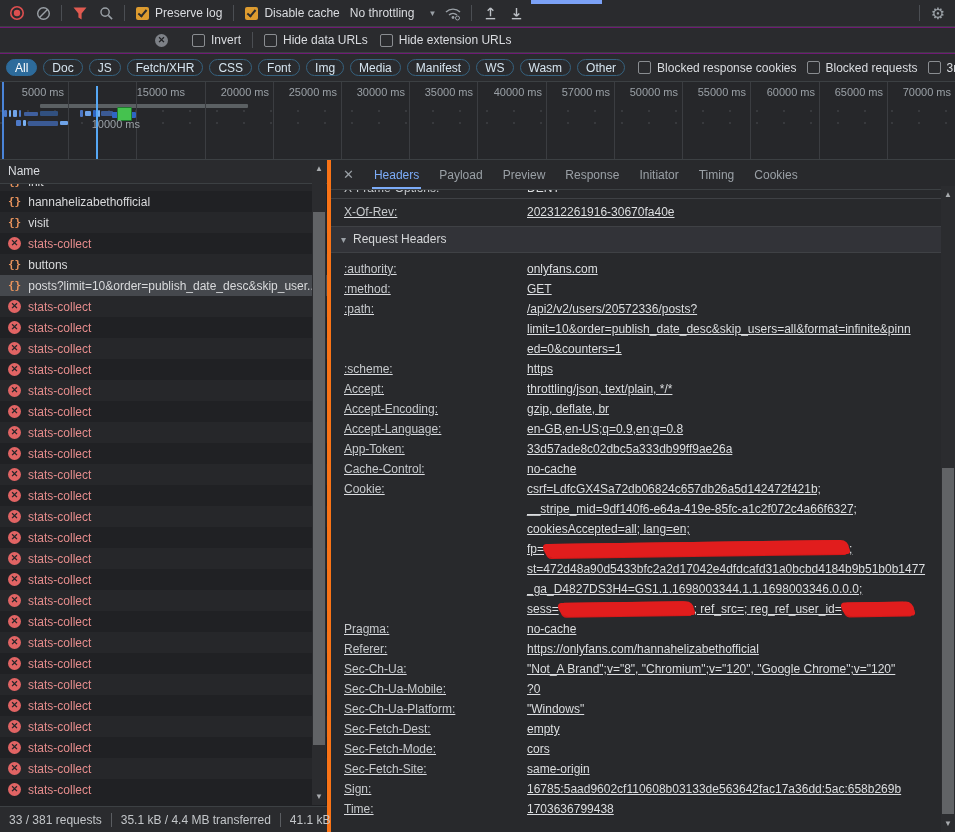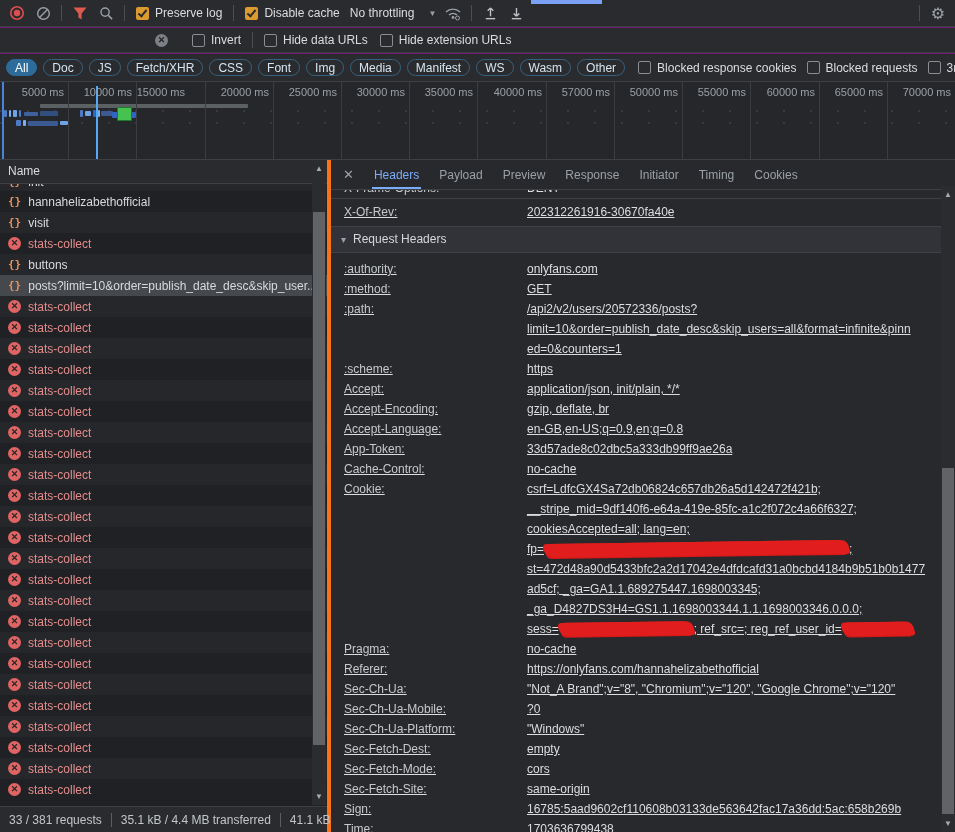--- a/index.html
+++ b/index.html
@@ -236,21 +236,21 @@
     <div class="wf" style="left:93px;top:28px;width:3px;height:7px;background:#2f66c4;"></div>
     <div class="wf" style="left:98px;top:28px;width:2px;height:7px;background:#79b0f2;"></div>
     <div class="wf" style="left:101px;top:29px;width:12px;height:5px;background:#3b5a94;"></div>
     <div class="wf" style="left:112px;top:30px;width:24px;height:6px;background:#2f66c4;"></div>
     <div class="wf" style="left:117px;top:25px;width:15px;height:14px;background:#45c24f;border:1px solid #1f7a2e;box-sizing:border-box;"></div>
     <div class="range-guide" style="left:2px;top:0;bottom:0;"></div>
     <div class="playhead" style="left:96px;top:4px;bottom:0;"></div>
   <div class="tl-divider" style="left: 68px;"></div>
       <div class="tl-label" style="left: -2px;">5000 ms</div>
       <div class="tl-divider" style="left: 136px;"></div>
-      <div class="tl-label" style="left: 66px;">10000 ms</div>
+      <div class="tl-label" style="left: 74px; margin-top: 32px;">10000 ms</div>
       <div class="tl-divider" style="left: 205px;"></div>
       <div class="tl-label" style="left: 119px;">15000 ms</div>
       <div class="tl-divider" style="left: 273px;"></div>
       <div class="tl-label" style="left: 203px;">20000 ms</div>
       <div class="tl-divider" style="left: 341px;"></div>
       <div class="tl-label" style="left: 271px;">25000 ms</div>
       <div class="tl-divider" style="left: 409px;"></div>
       <div class="tl-label" style="left: 339px;">30000 ms</div>
       <div class="tl-divider" style="left: 477px;"></div>
       <div class="tl-label" style="left: 407px;">35000 ms</div>
@@ -457,21 +457,21 @@
           </div>
           <div class="kv">
             <div class="hdr-name">:scheme:</div>
             <div class="hdr-value">
               <div class="line"><span>https</span></div>
             </div>
           </div>
           <div class="kv">
             <div class="hdr-name">Accept:</div>
             <div class="hdr-value">
-              <div class="line"><span>application/json, init/plain, */*</span></div>
+              <div class="line"><span>throttling/json, text/plain, */*</span></div>
             </div>
           </div>
           <div class="kv">
             <div class="hdr-name">Accept-Encoding:</div>
             <div class="hdr-value">
               <div class="line"><span>gzip, deflate, br</span></div>
             </div>
           </div>
           <div class="kv">
             <div class="hdr-name">Accept-Language:</div>
@@ -492,21 +492,20 @@
             </div>
           </div>
           <div class="kv">
             <div class="hdr-name">Cookie:</div>
             <div class="hdr-value">
               <div class="line"><span>csrf=LdfcGX4Sa72db06824c657db26a5d142472f421b;</span></div>
               <div class="line"><span>__stripe_mid=9df140f6-e64a-419e-85fc-a1c2f072c4a66f6327;</span></div>
               <div class="line"><span>cookiesAccepted=all; lang=en;</span></div>
               <div class="line"><span>fp=</span><span class="scribble" style="width: 305px;"></span><span>;</span></div>
               <div class="line"><span>st=472d48a90d5433bfc2a2d17042e4dfdcafd31a0bcbd4184b9b51b0b1477</span></div>
-              <div class="line"><span>ad5cf; _ga=GA1.1.689275447.1698003345;</span></div>
               <div class="line"><span>_ga_D4827DS3H4=GS1.1.1698003344.1.1.1698003346.0.0.0;</span></div>
               <div class="line"><span>sess=</span><span class="scribble" style="width: 135px;"></span><span>; ref_src=; reg_ref_user_id=</span><span class="scribble" style="width: 72px;"></span></div>
             </div>
           </div>
           <div class="kv">
             <div class="hdr-name">Pragma:</div>
             <div class="hdr-value">
               <div class="line"><span>no-cache</span></div>
             </div>
           </div>

